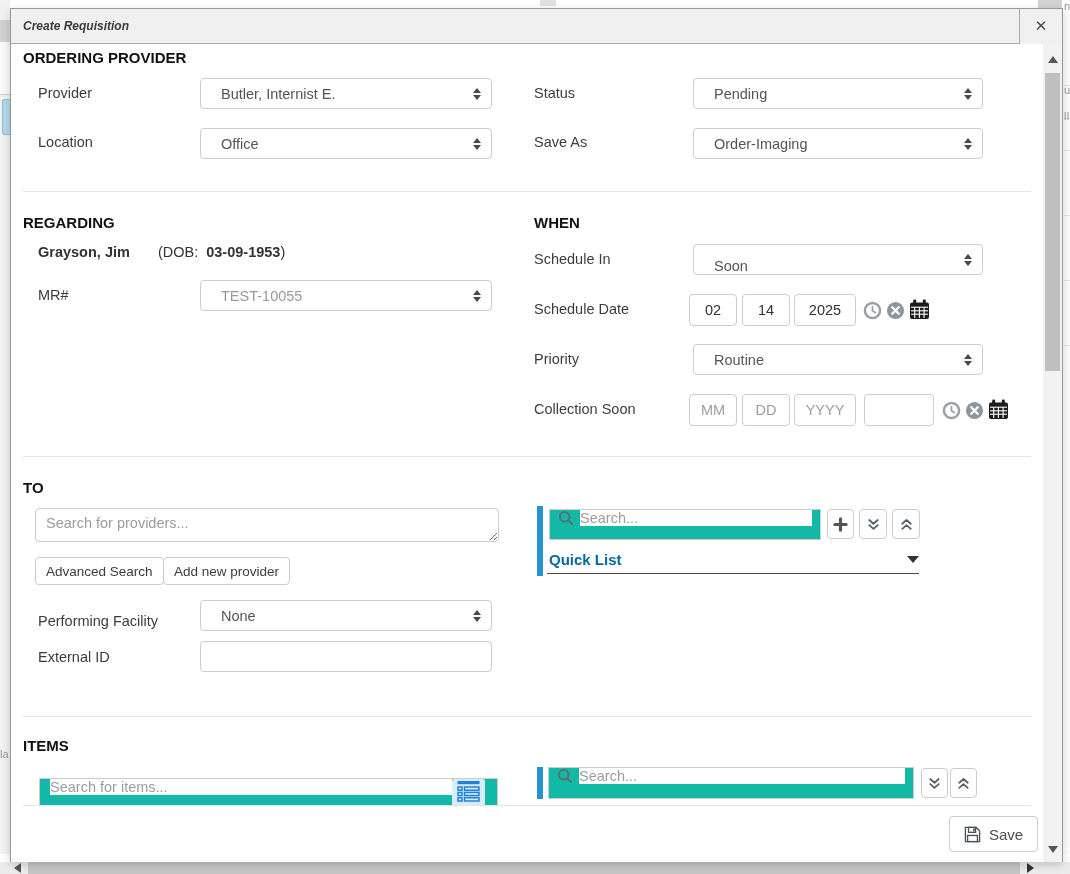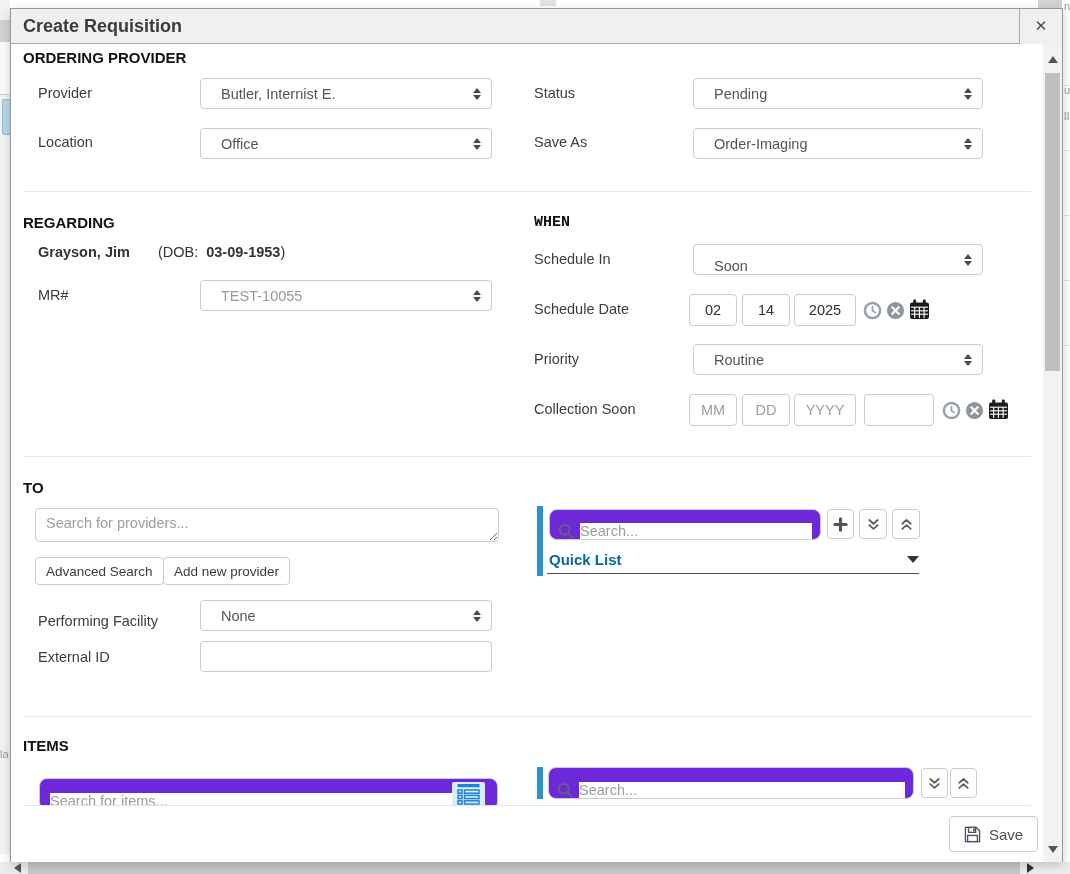--- a/index.html
+++ b/index.html
@@ -22,21 +22,21 @@
   .bg-frag-text { color:#9b9b9b; font-size:11px; overflow:hidden; white-space:nowrap; }
   .bg-top-frag1 { left:540px; top:0; width:16px; height:6px; background:#e2e2e2; }
   .bg-top-frag2 { left:1038px; top:0; width:24px; height:8px; background:#d2d2d2; }
   .bg-right-strip { left:1064px; top:8; width:6px; height:854px; background:#fdfdfd; }
   .bg-rline { left:1064px; width:6px; height:1px; background:#e3e3e3; }
 
   
   .modal { left:10px; top:8px; width:1053px; height:854px; background:#fff;
            border:1px solid #989898; z-index:10; box-shadow:0 3px 9px rgba(0,0,0,.18); }
   .mheader { left:0; top:0; width:100%; height:35px; background:#f0f0f0; border-bottom:1px solid #ababab; }
-  .mtitle { left:12px; top:0; line-height:35px; font-weight:bold; font-size:18px; color:#3b3b3b; }
+  .mtitle { left:12px; top:0; line-height:35px; font-weight:bold; font-size:12px; color:#3b3b3b;font-style:italic; }
   .mclose { right:0; top:0; width:43px; height:35px; border-left:1px solid #ababab; background:#f0f0f0;
             text-align:center; line-height:34px; font-weight:bold; font-size:15px; color:#4c4c4c; cursor:pointer; }
 
   
   .h2 { font-weight:bold; font-size:15px; color:#121212; }
   .lbl { font-size:14.5px; color:#3d3d3d; white-space:nowrap; }
   .hr { height:1px; background:#e5e5e5; }
   .sel { height:31px; border:1px solid #ccc; border-radius:4px; background:#fff;
          display:flex; align-items:center; padding:0 28px 0 20px; color:#555; font-size:14.5px; cursor:pointer; }
   .sel .sel-txt { flex:1; overflow:hidden; white-space:nowrap; }
@@ -49,21 +49,21 @@
   .dbox::placeholder { color:#9d9d9d; }
   input::placeholder, textarea::placeholder { color:#9d9d9d; opacity:1; }
   .ta { border:1px solid #ccc; border-radius:4px; font-family:inherit; font-size:14.5px; color:#333;
         padding:6px 10px; resize:both; outline:none; }
   .btn { height:28px; border:1px solid #ccc; border-radius:4px; background:#fff; color:#3c3c3c;
          font-size:13.5px; font-family:inherit; padding:0 10px; cursor:pointer; }
   .txt { height:31px; border:1px solid #ccc; border-radius:4px; font-family:inherit; font-size:14.5px;
          color:#333; padding:0 10px; outline:none; }
   .icon-inline { display:inline-flex; align-items:center; justify-content:center; }
 
-  .search-box { border:1px solid #ccc; border-radius:8px; background:#6d28d9; display:flex; align-items:flex-end; padding:0 8px; }
+  .search-box { border:1px solid #ccc; border-radius:0; background:#14b8a6; display:flex; align-items:flex-start; padding:0 8px; }
   .search-box input { border:none; outline:none; flex:1; font-family:inherit; font-size:14.5px; color:#333; margin-left:6px; min-width:0; }
   .sq-btn { border:1px solid #ccc; border-radius:4px; background:#fff; display:flex; align-items:center; justify-content:center; cursor:pointer; }
   .accent-bar { width:6px; background:#2893cc; }
 
   .quick-list-row { display:flex; align-items:center; }
   .ql-caret { width:0; height:0; border-left:6px solid transparent; border-right:6px solid transparent; border-top:7px solid #333; }
 
   .items-icon-bg { background:#d9ecfa; border-radius:2px; display:flex; align-items:flex-start; justify-content:center; overflow:hidden; }
 
   .footer { left:0; top:796px; width:1032px; height:57px; background:#fff; z-index:5; }
@@ -170,21 +170,21 @@
 
   <span class="abs lbl" style="left:27px;top:278px;">MR#</span>
   <div class="abs sel" style="left:189px;top:271px;width:292px;">
     <span class="sel-txt muted">TEST-10055</span>
     <span class="sel-arrows">
         <i class="tu"></i>
         <i class="td"></i>
       </span>
   </div>
 
-  <div class="abs h2" style="left:523px;top:205px;font-family:Liberation Mono, monospace;">WHEN</div>
+  <div class="abs h2" style="left:523px;top:205px;">WHEN</div>
 
   <span class="abs lbl" style="left:523px;top:242px;">Schedule In</span>
   <div class="abs sel" style="left:682px;top:235px;width:290px;align-items:flex-end;">
     <span class="sel-txt">Soon</span>
     <span class="sel-arrows">
         <i class="tu"></i>
         <i class="td"></i>
       </span>
   </div>
 

